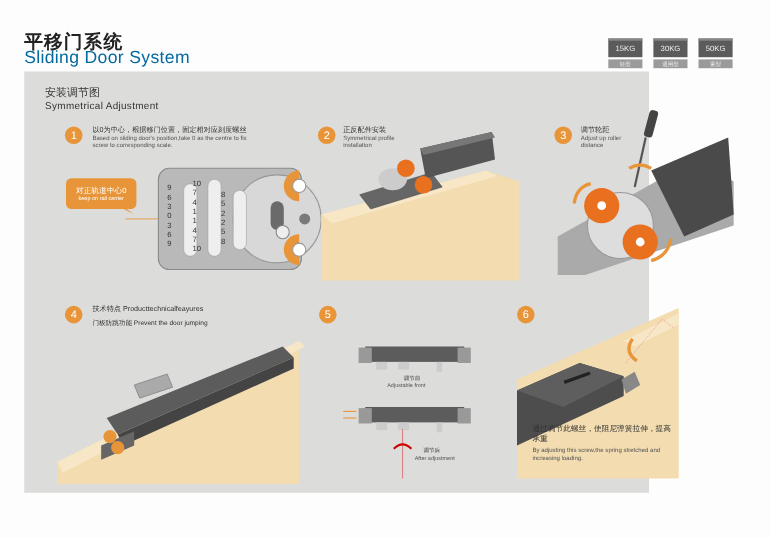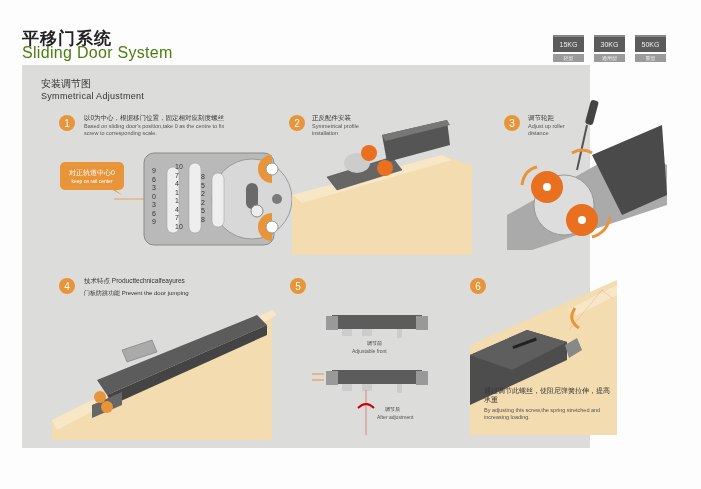--- a/index.html
+++ b/index.html
@@ -1,18 +1,18 @@
 <!DOCTYPE html>
 <html><head>
 <meta charset="utf-8">
 <style>
   html,body{margin:0;padding:0;background:#fdfdfd;}
   body{width:701px;height:489px;position:relative;overflow:hidden;font-family:"Liberation Sans","DejaVu Sans",sans-serif;color:#222;}
   .title-cn{position:absolute;left:22px;top:27px;font-size:17px;font-weight:bold;color:#222;letter-spacing:1px;}
-  .title-en{position:absolute;left:22px;top:44px;font-size:16px;color:#4d7c0f;letter-spacing:0.3px;}
+  .title-en{position:absolute;left:22px;top:44px;font-size:16px;color:#0369a1;letter-spacing:0.3px;}
   .badges{position:absolute;top:35px;left:553px;display:flex;gap:10px;}
   .badge{width:31px;display:flex;flex-direction:column;align-items:center;}
   .badge-top{width:31px;height:15px;background:#5b5b5b;color:#eee;font-size:7px;display:flex;align-items:center;justify-content:center;border-top:2px solid #888;}
   .badge-bot{width:31px;height:8px;background:#9a9a9a;color:#eee;font-size:5px;display:flex;align-items:center;justify-content:center;margin-top:2px;}
   .panel{position:absolute;left:22px;top:65px;width:568px;height:383px;background:#dcdcdb;}
   .panel-title-cn{position:absolute;left:19px;top:12px;font-size:10px;color:#333;}
   .panel-title-en{position:absolute;left:19px;top:26px;font-size:9px;color:#333;letter-spacing:0.3px;}
   .step{position:absolute;}
   .num{position:absolute;width:16px;height:16px;border-radius:50%;background:#e8953a;color:#fff;font-size:10px;display:flex;align-items:center;justify-content:center;}
   .cap-cn{position:absolute;font-size:6.5px;color:#333;white-space:nowrap;}

